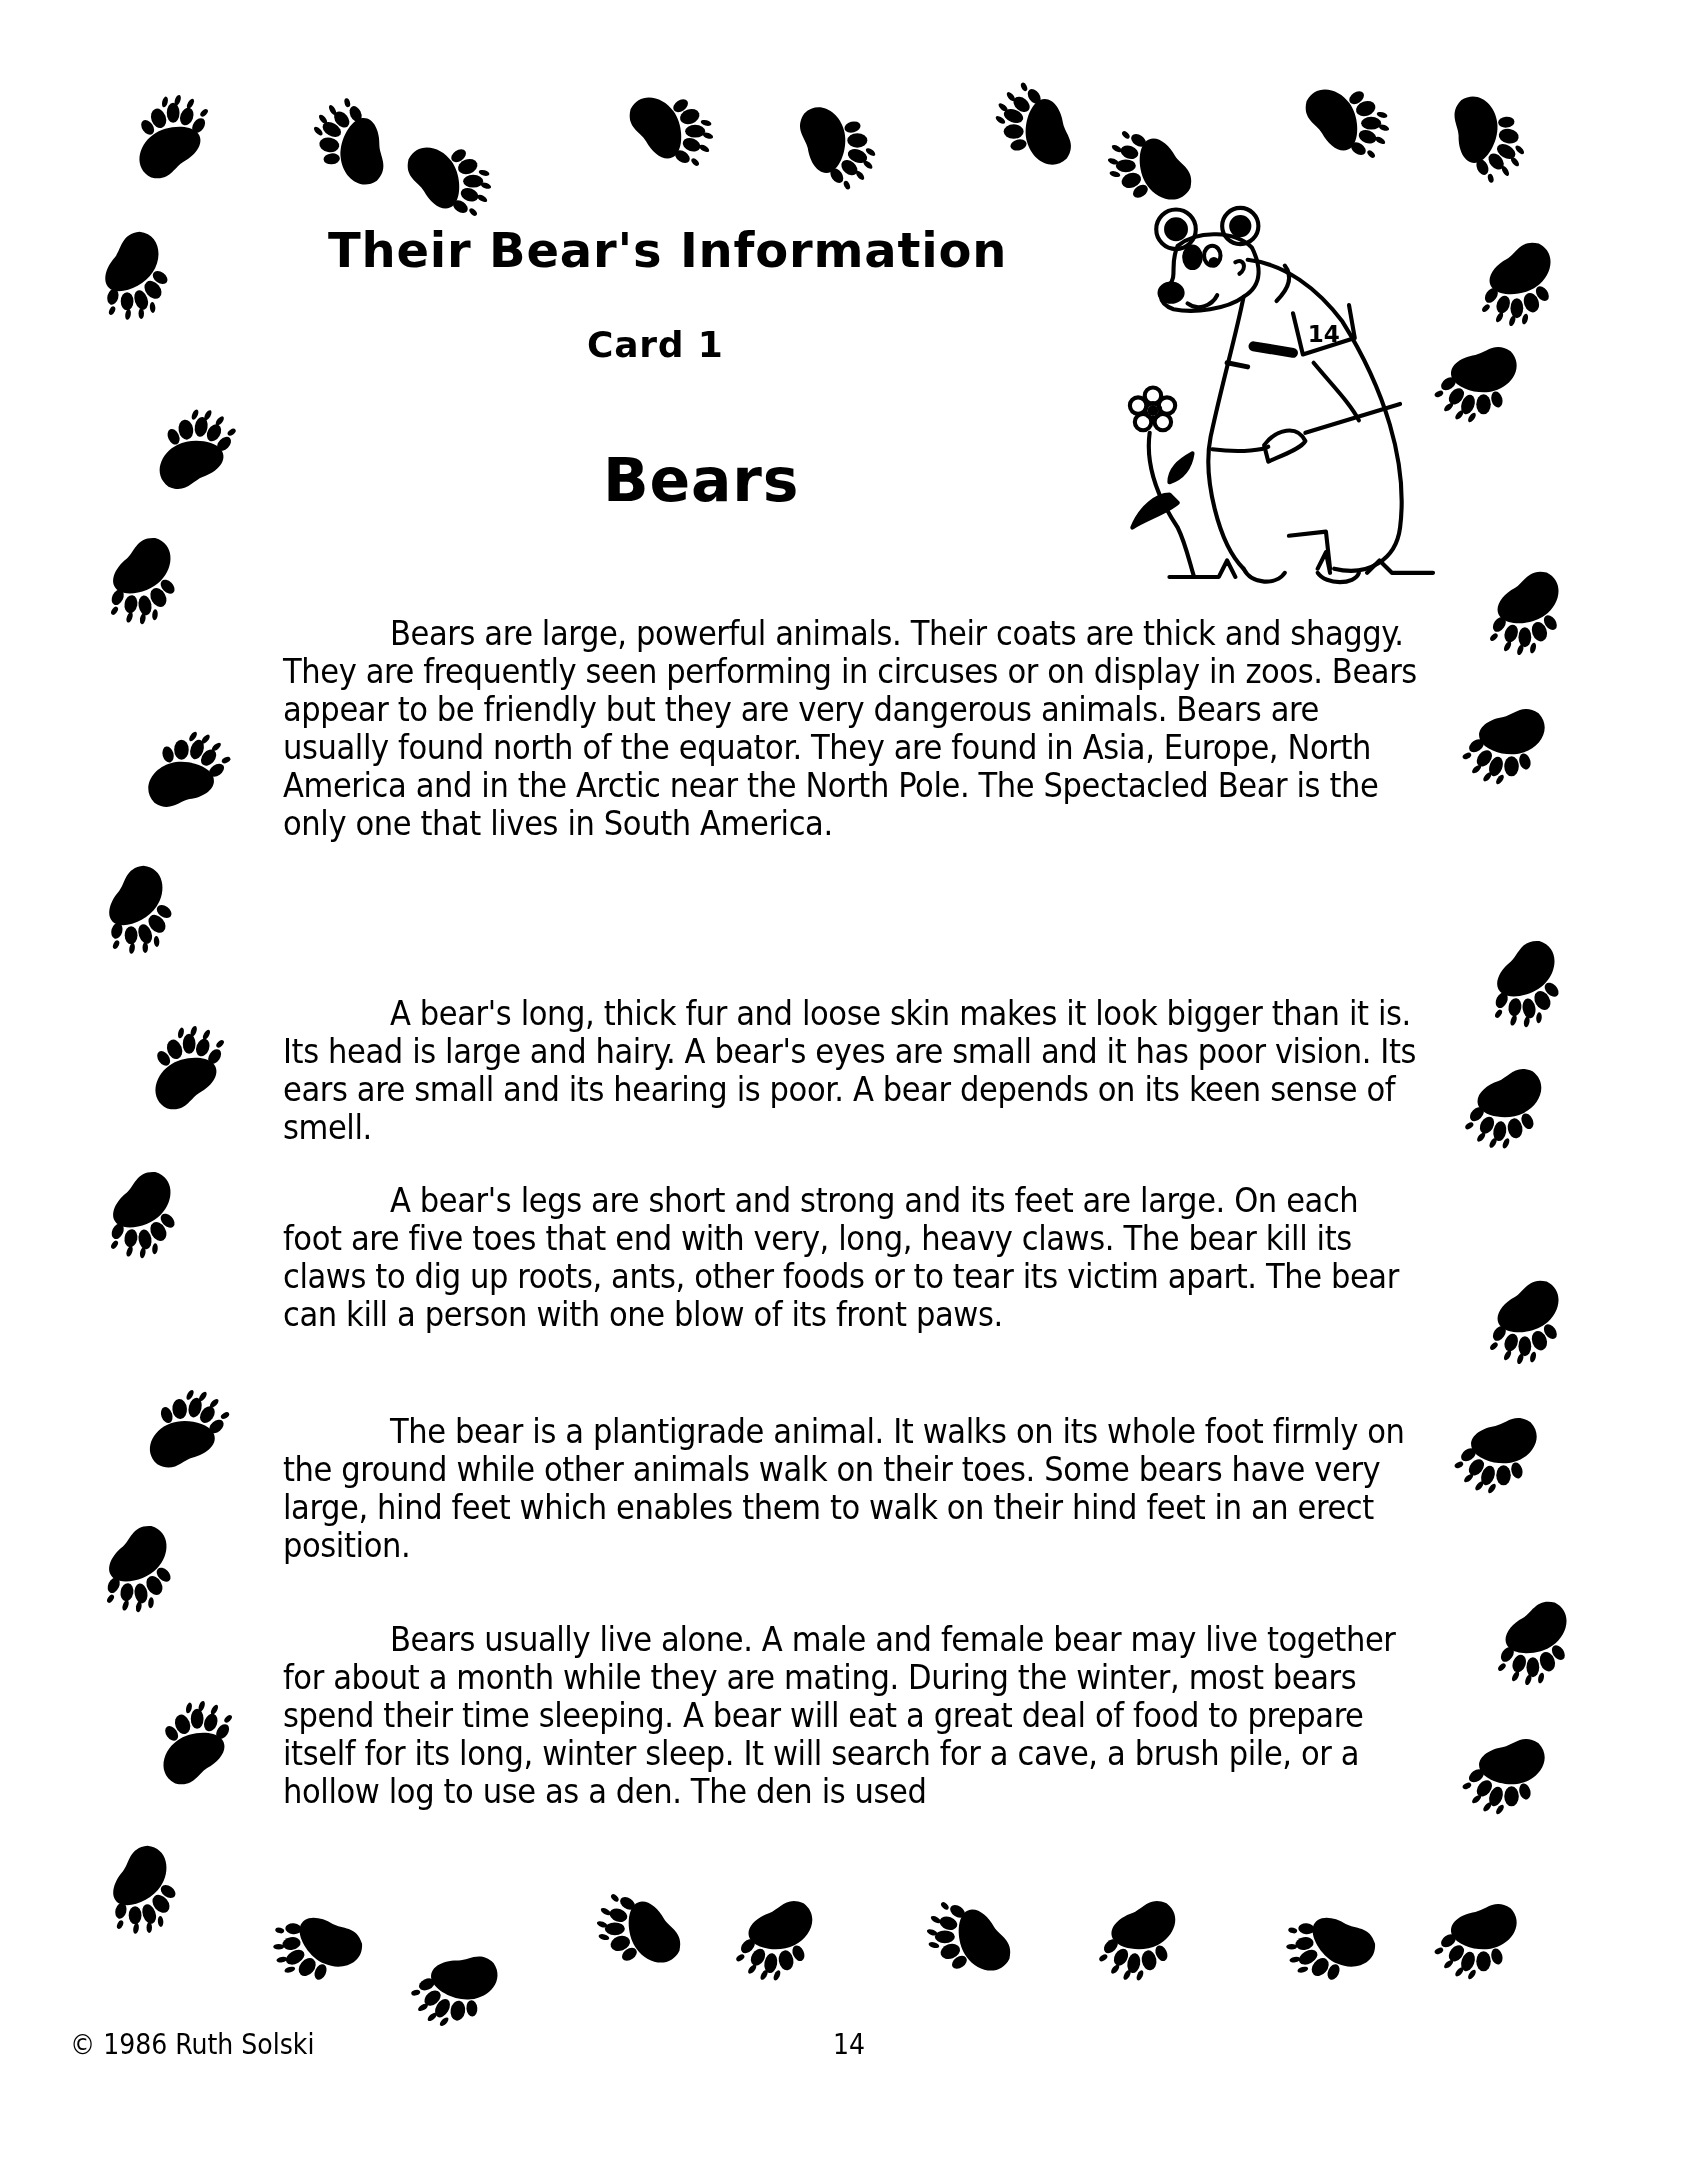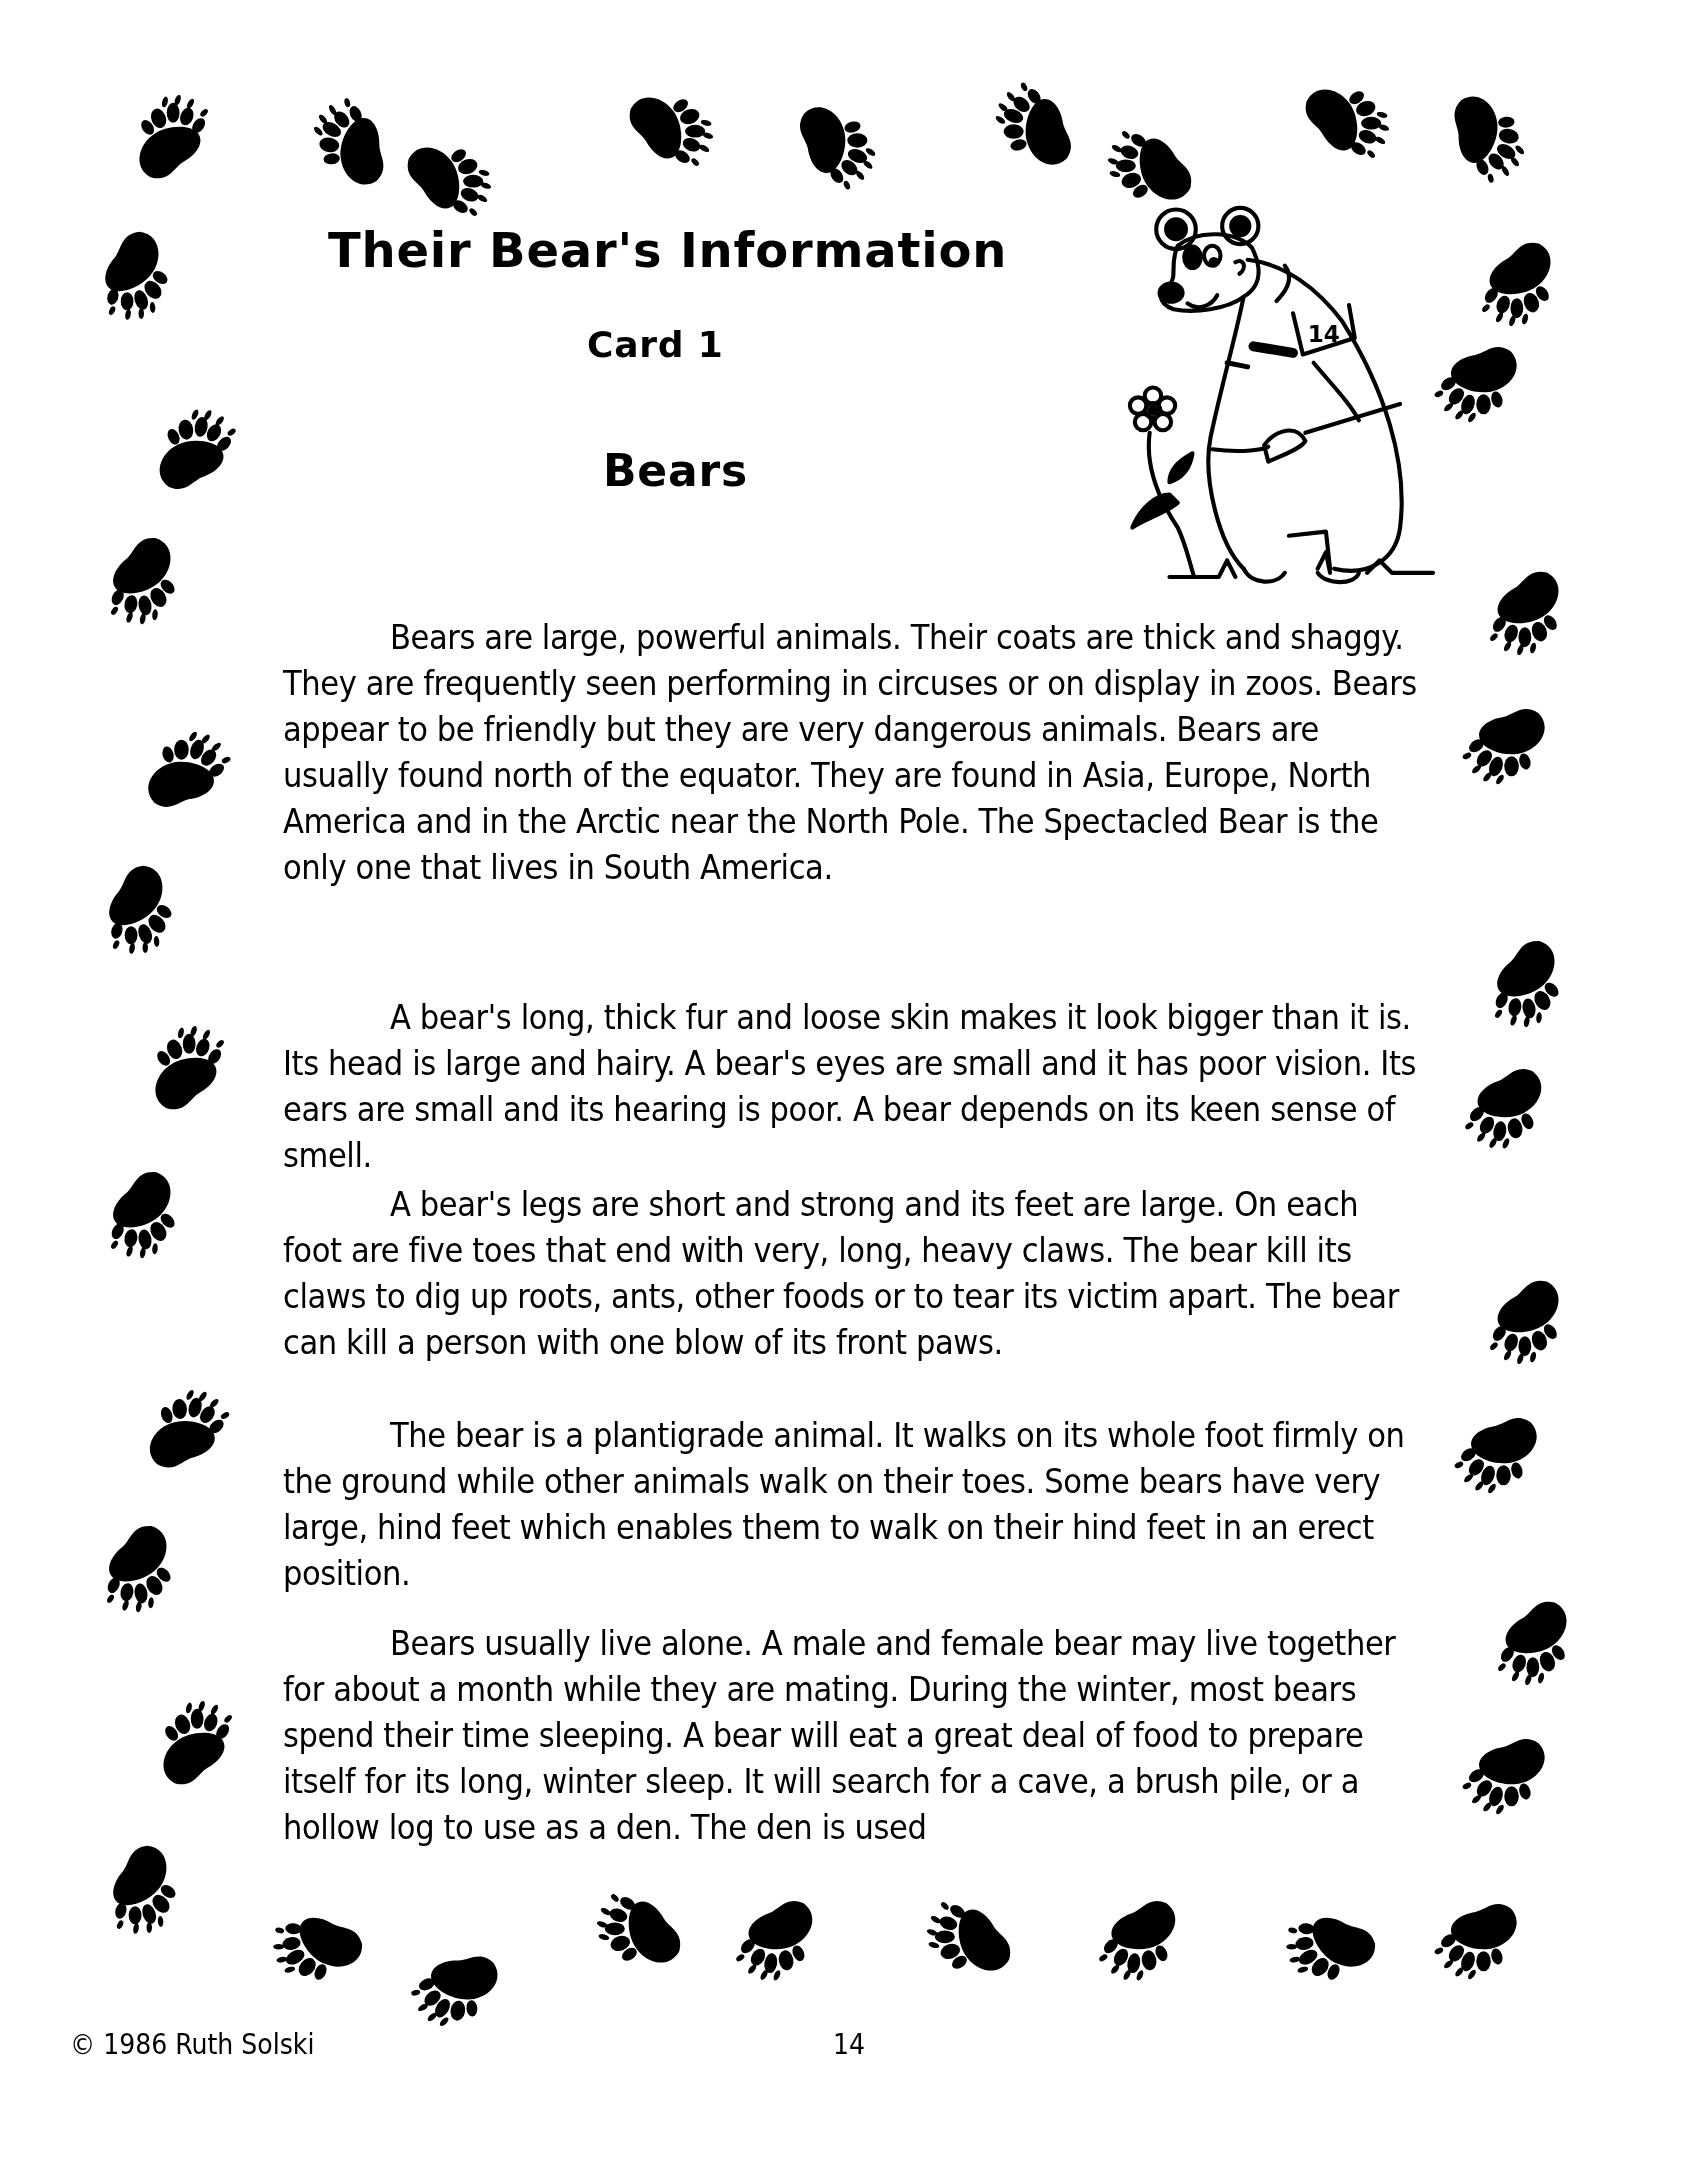--- a/index.html
+++ b/index.html
@@ -2,23 +2,23 @@
 <html style="font-size:13px"><head>
 <meta charset="utf-8">
 <style>
   html, body { margin: 0; padding: 0; background: #ffffff; }
   body { width: 1687px; height: 2183px; position: relative; overflow: hidden; font-family: "DejaVu Sans", "Liberation Sans", sans-serif; color: #000; }
   .paw { position: absolute; width: 91px; height: 91px; }
   .paw svg { width: 100%; height: 100%; }
   .title { position: absolute; font-weight: bold; font-family: "DejaVu Sans", sans-serif; letter-spacing: 0.8px; }
   #t1 { left: 328px; top: 222px; font-size: 48px; }
   #t2 { left: 587px; top: 324px; font-size: 36px; }
-  #t3 { left: 603px; top: 445px; font-size: 44px; }
+  #t3 { left: 603px; top: 445px; font-size: 60px; }
   .bear { position: absolute; left: 1120px; top: 198px; width: 346px; height: 395px; }
-  .body-text { position: absolute; left: 283px; width: 1137px; font-size: 34px; line-height: 46px; font-family: "DejaVu Sans Condensed", "DejaVu Sans", sans-serif; letter-spacing: -0.4px; }
+  .body-text { position: absolute; left: 283px; width: 1137px; font-size: 34px; line-height: 38px; font-family: "DejaVu Sans Condensed", "DejaVu Sans", sans-serif; letter-spacing: -0.4px; }
   .body-text p { margin: 0; text-indent: 107px; }
   #p1 { top: 614px; }
   #p2 { top: 950px; margin-top: 44px; }
   #p3 { top: 1181px; }
   #p4 { top: 1412px; }
   #p5 { top: 1620px; }
   .footer { position: absolute; top: 2028px; font-size: 28px; font-family: "DejaVu Sans Condensed", "DejaVu Sans", sans-serif; }
   #copy { left: 70px; }
   #pgnum { left: 833px; }
 </style>

